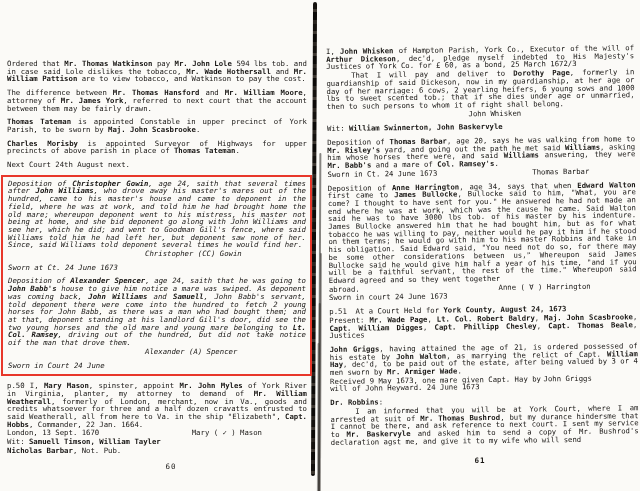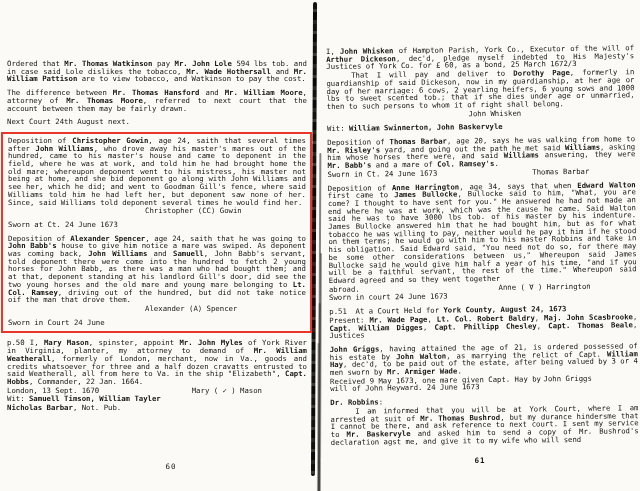--- a/index.html
+++ b/index.html
@@ -19,20 +19,21 @@
   .indent{text-indent:3.4em;}
   .line{white-space:pre-wrap;}
   .sig{padding-left:46%;}
   .duo{display:flex;}
   .duo .dr{margin-left:auto;margin-right:15%;white-space:nowrap;}
   b{font-weight:bold;}
   .red-box{
     border:2px solid var(--hl,#e8372a);
     margin:6px -5px 6px -6px;
     padding:3px 4px 5px 5px;
+    font-style:italic;
   }
   .pageno{
     display:block;text-align:center;margin-top:14px;
     font-size:7.5px;letter-spacing:1px;
   }
   
   #gutter{
     position:absolute;left:312px;top:2px;width:4px;height:474px;
     background:repeating-linear-gradient(180deg,
       #14110e 0px,#14110e 7px,
@@ -49,21 +50,23 @@
   }
 </style>
 </head>
 <body>
 
 <div id="gutter"></div>
 
 <div id="left-page" class="page">
 
 <div class="blk para"><span>Ordered that </span><b>Mr. Thomas Watkinson</b><span> pay </span><b>Mr. John Lole</b><span> 594 lbs tob. and in case said Lole dislikes the tobacco, </span><b>Mr. Wade Hothersall</b><span> and </span><b>Mr. William Pattison</b><span> are to view tobacco, and Watkinson to pay the cost.</span></div>
-    <div class="blk para"><span>The difference between </span><b>Mr. Thomas Hansford</b><span> and </span><b>Mr. William Moore</b><span>, attorney of </span><b>Mr. Thomas Moore</b><span>, referred to next court that the account between them may be fairly drawn.</span></div>
+    <div class="blk para"><span>The difference between </span><b>Mr. Thomas Hansford</b><span> and </span><b>Mr. William Moore</b><span>, attorney of </span><b>Mr. James York</b><span>, referred to next court that the account between them may be fairly drawn.</span></div>
+    <div class="blk para"><b>Thomas Tateman</b><span> is appointed Constable in upper precinct of York Parish, to be sworn by </span><b>Maj. John Scasbrooke</b><span>.</span></div>
+    <div class="blk para"><b>Charles Morisby</b><span> is appointed Surveyor of Highways for upper precincts of above parish in place of </span><b>Thomas Tateman</b><span>.</span></div>
     <div class="blk line"><span>Next Court 24th August next.</span></div>
     <div class="red-box">
       <div class="blk para"><span>Deposition of </span><b>Christopher Gowin</b><span>, age 24, saith that several times after </span><b>John Williams</b><span>, who drove away his master's mares out of the hundred, came to his master's house and came to deponent in the field, where he was at work, and told him he had brought home the old mare; whereupon deponent went to his mistress, his master not being at home, and she bid deponent go along with John Williams and see her, which he did; and went to Goodman Gill's fence, where said Williams told him he had left her, but deponent saw none of her. Since, said Williams told deponent several times he would find her.</span></div>
       <div class="blk sig tight"><span>Christopher (CC) Gowin</span></div>
       <div class="blk line"><span>Sworn at Ct. 24 June 1673</span></div>
       <div class="blk para"><span>Deposition of </span><b>Alexander Spencer</b><span>, age 24, saith that he was going to </span><b>John Babb's</b><span> house to give him notice a mare was swiped. As deponent was coming back, </span><b>John Williams</b><span> and </span><b>Samuell</b><span>, John Babb's servant, told deponent there were come into the hundred to fetch 2 young horses for John Babb, as there was a man who had bought them; and at that, deponent standing at his landlord Gill's door, did see the two young horses and the old mare and young mare belonging to </span><b>Lt. Col. Ramsey</b><span>, driving out of the hundred, but did not take notice oif the man that drove them.</span></div>
       <div class="blk sig tight"><span>Alexander (A) Spencer</span></div>
       <div class="blk line"><span>Sworn in Court 24 June</span></div>
     </div>
     <div class="blk para"><span>p.50  I, </span><b>Mary Mason</b><span>, spinster, appoint </span><b>Mr. John Myles</b><span> of York River in Virginia, planter, my attorney to demand of </span><b>Mr. William Weatherall</b><span>, formerly of London, merchant, now in Va., goods and credits whatsoever for three and a half dozen cravatts entrusted to said Weatherall, all from here to Va. in the ship "Elizabeth", </span><b>Capt. Hobbs</b><span>, Commander, 22 Jan. 1664.</span></div>

